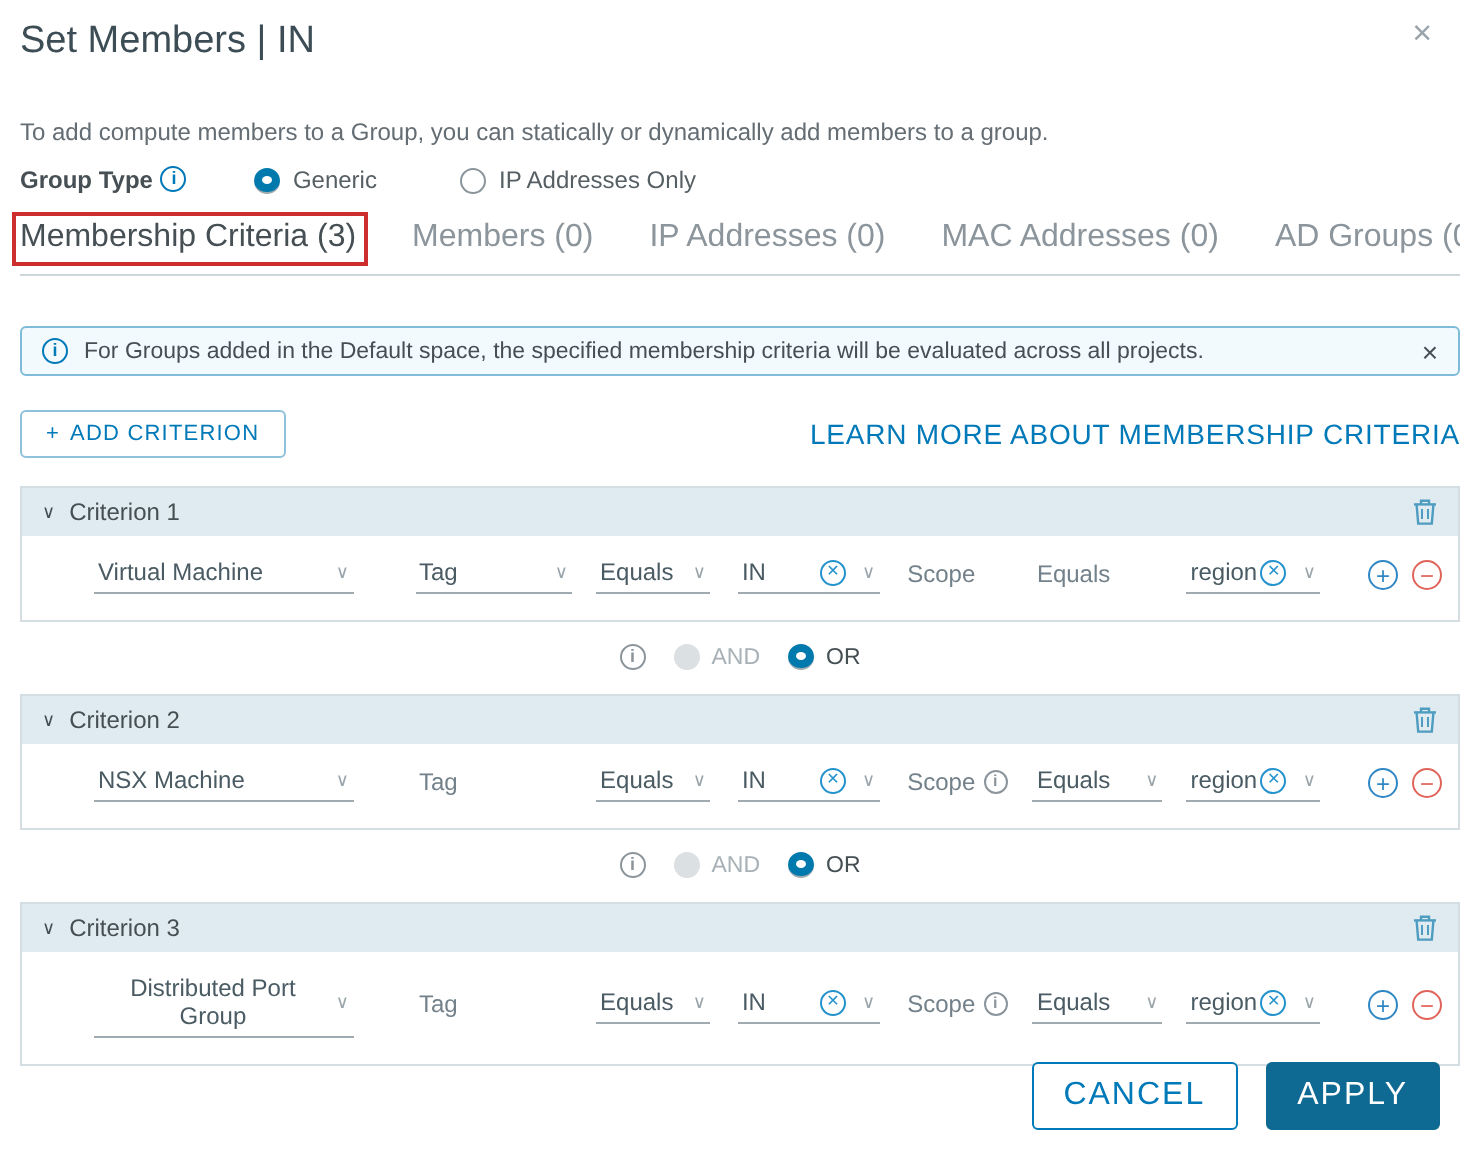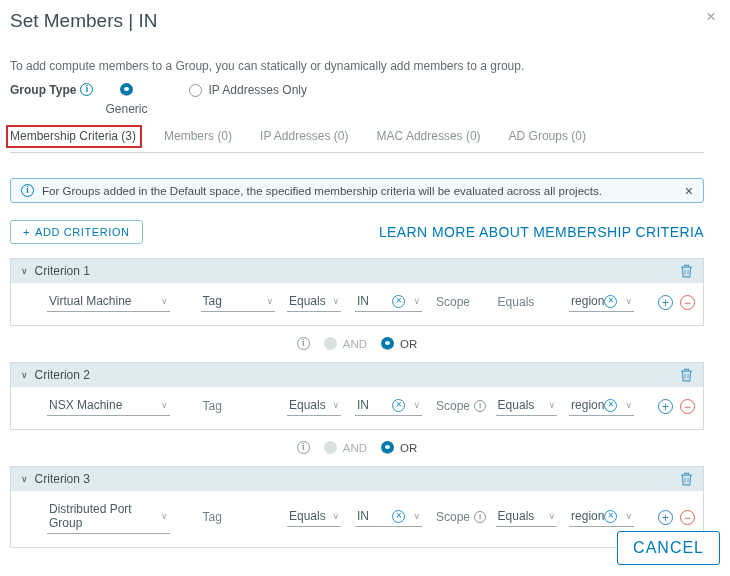--- a/index.html
+++ b/index.html
@@ -1,42 +1,42 @@
 <!DOCTYPE html>
 <html><head>
 <meta charset="utf-8">
 <style>
   * { box-sizing: border-box; margin: 0; padding: 0; }
   html,body { width:730px; height:576px; background:#fff; overflow:hidden; }
   body { font-family:"Liberation Sans", sans-serif; color:#565f63; position:relative; }
-  .dialog { position:absolute; inset:0; padding:10px 26px 0 10px; }
+  .dialog { position:absolute; inset:0; padding:10px 0 0 10px; }
 
   .dlg-title { font-size:19px; font-weight:400; color:#3d4d55; }
   .dlg-close { position:absolute; top:8px; right:14px; color:#9aa4aa; font-size:17px;
                line-height:1; cursor:pointer; }
   .dlg-desc { font-size:12px; color:#646d73; margin-top:27px; }
 
   .grouptype-row { display:flex; align-items:flex-start; margin-top:10px; font-size:12px; }
   .grouptype-label { font-weight:bold; color:#454f54; margin-right:4px; }
   .info-icon { display:inline-flex; width:13px; height:13px; border:1px solid currentColor;
                border-radius:50%; align-items:center; justify-content:center;
                font-size:9px; line-height:1; font-weight:bold; }
   .info-blue { color:#0079b8; }
   .info-gray { color:#8b959b; }
   .radio-opt { display:inline-flex; align-items:center; gap:6px; cursor:pointer; }
   .radio { width:13px; height:13px; border-radius:50%; position:relative; flex:0 0 auto; }
   .radio.sel { background:#0079ad; }
   .radio.sel::after { content:''; position:absolute; inset:4px; background:#fff; border-radius:50%; }
   .radio.unsel { border:1px solid #8b959b; background:#fff; }
   .radio.disabled { background:#dbe0e2; }
-  .gt-opt1 { margin-left:12px;flex-direction:column; }
+  .gt-opt1 { margin-left:34px; }
   .gt-opt2 { margin-left:42px; }
 
   .tabs { display:flex; gap:28px; margin-top:13px; padding:0 0 9px 0;
-          border-bottom:1px solid #ccd6db; font-size:12px; }
+          border-bottom:1px solid #ccd6db; font-size:16px; }
   .tab { color:#8b959b; cursor:pointer; white-space:nowrap; }
   .tab.active { color:#454f54; position:relative; }
   .annotation-box { position:absolute; left:-4px; right:-6px; top:-4px; bottom:-5px;
                     border:2px solid #c9settings; border:2px solid #cc2d2d; pointer-events:none; }
 
   .banner { margin-top:25px; border:1px solid #7fbcd9; background:#f2fafd; border-radius:3px;
             display:flex; align-items:center; gap:8px; padding:5px 10px; height:25px;
             font-size:11.5px; color:#454f54; }
   .banner-close { margin-left:auto; color:#454f54; font-size:14px; cursor:pointer; }
 
@@ -53,21 +53,21 @@
                 padding:4px 10px; height:24px; font-size:12px; color:#454f54; }
   .head-chev { font-size:9px; color:#454f54; }
   .trash { margin-left:auto; cursor:pointer; display:flex; }
 
   .c-row { display:flex; align-items:center; background:#fff;
            padding:10px 8px 13px 36px; font-size:12px; color:#4a5b63; }
   .sel { border-bottom:1px solid #9fabb1; display:flex; align-items:center;
          justify-content:space-between; padding:1px 2px 3px 2px; cursor:pointer; }
   .chev { color:#9aa5ab; font-size:9px; margin-left:4px; }
   .plain { color:#73818a; }
-  .f-type { width:132px; margin-right:31px; }
+  .f-type { width:132px; margin-right:31px;text-align:center; }
   .f-prop { width:80px; margin-right:12px; }
   .f-prop-plain { width:80px; margin-right:12px; padding:1px 2px 3px 2px; }
   .f-op   { width:58px; margin-right:14px; }
   .f-val  { width:72px; margin-right:14px; }
   .f-scope{ width:60px; margin-right:4px; display:flex; align-items:center; gap:4px;
             padding:1px 0 3px 0; }
   .f-sop  { width:66px; margin-right:12px; }
   .f-sop-plain { width:66px; margin-right:12px; padding:1px 2px 3px 2px; }
   .f-sval { width:68px; margin-right:24px; }
   .valgrp { display:flex; align-items:center; gap:4px; }
@@ -313,15 +313,16 @@
           <span class="chev">∨</span>
         </span>
       </span>
       <span class="plus-icon">+</span>
       <span class="minus-icon">−</span>
     </div>
   </div>
 
   <div class="footer">
     <button class="btn btn-cancel">CANCEL</button>
+    <button class="btn btn-apply">APPLY</button>
   </div>
 
 </div>
 
 </body></html>

